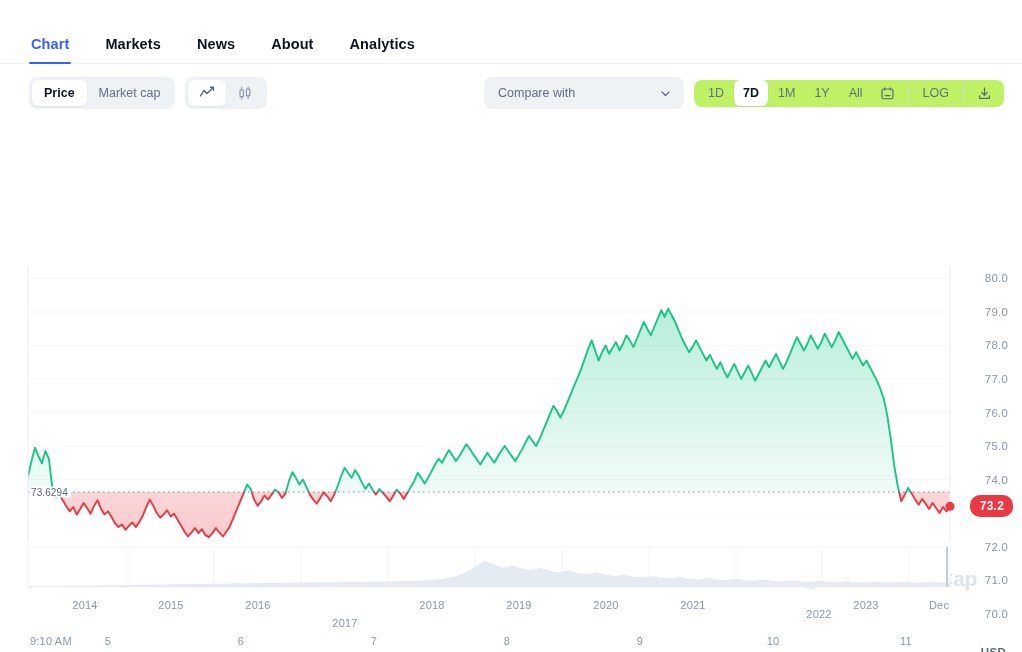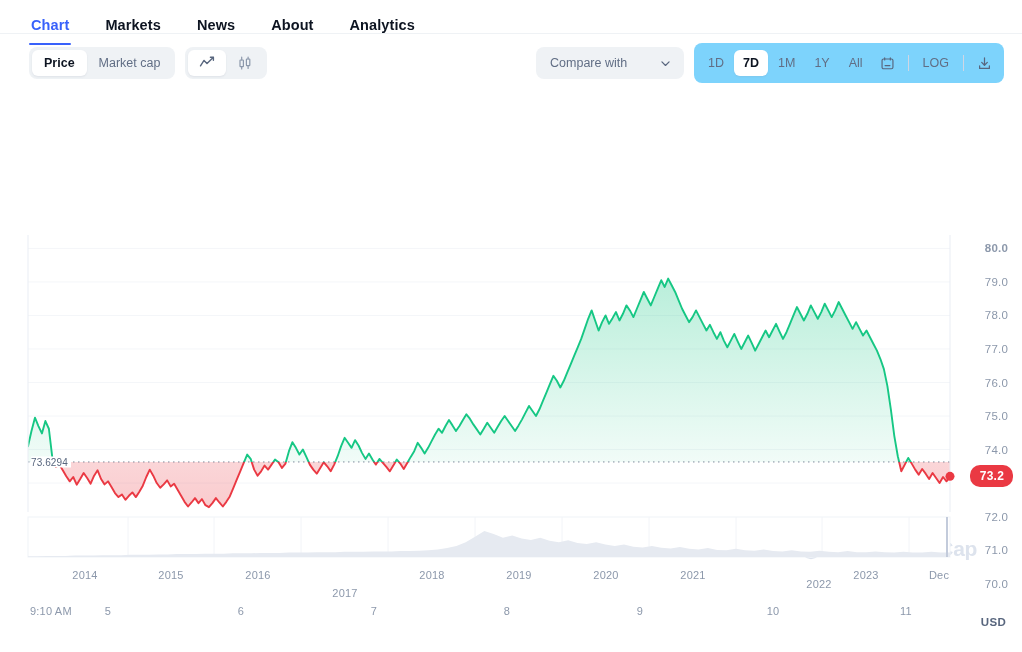--- a/index.html
+++ b/index.html
@@ -7,23 +7,23 @@
     width: 1022px; height: 652px;
     background: #ffffff;
     font-family: "Liberation Sans", sans-serif;
     -webkit-font-smoothing: antialiased;
     overflow: hidden;
   }
 
   
   .tabbar {
     position: relative;
-    height: 34px;
+    height: 64px;
     display: flex;
-    align-items: center;
+    align-items: flex-end;
     padding: 17px 0 0 29px;
     gap: 32px;
   }
   .tabbar::after {
     content: "";
     position: absolute;
     left: 0; right: 0; bottom: 0;
     height: 1px;
     background: #eff2f5;
   }
@@ -112,33 +112,33 @@
     cursor: pointer;
     white-space: nowrap;
   }
   .compare {
     display: flex;
     align-items: center;
     justify-content: space-between;
     background: #eff2f5;
     border-radius: 8px;
     height: 32px;
-    width: 148px;
+    width: 200px;
     padding: 0 12px 0 14px;
     font-size: 12.5px;
     font-weight: 500;
     color: #616e85;
     cursor: pointer;
   }
   .range {
     display: flex;
     align-items: center;
-    background: #7dd3fc;
+    background: #bef264;
     border-radius: 8px;
-    height: 40px;
+    height: 27px;
     padding: 3px 5px;
     gap: 1px;
   }
   .range-btn {
     font-size: 12.5px;
     font-weight: 500;
     color: #616e85;
     padding: 0 9px;
     height: 26px;
     line-height: 26px;
@@ -639,21 +639,21 @@
 
   <div class="watermark" id="watermark" style="left: 800px; top: 445px;">
     <svg width="22" height="22" viewBox="0 0 24 24" fill="none" style="flex:none">
       <circle cx="12" cy="12" r="10.2" stroke="#dde3ed" stroke-width="1.7"></circle>
       <path d="M6.4 13.4 L9.2 9.4 L11.6 12 L14.1 8.6 L17.6 12.6" stroke="#dde3ed" stroke-width="1.7" stroke-linecap="round" stroke-linejoin="round"></path>
     </svg>
     <span>CoinMarketCap</span>
   </div>
 
   <div id="ylabels">
-      <div class="ylabel" style="top: 156.4px; font-weight: bold;">80.0</div>
+      <div class="ylabel" style="top: 156.4px;">80.0</div>
       <div class="ylabel" style="top: 189.9px;">79.0</div>
       <div class="ylabel" style="top: 223.4px;">78.0</div>
       <div class="ylabel" style="top: 257px;">77.0</div>
       <div class="ylabel" style="top: 290.5px;">76.0</div>
       <div class="ylabel" style="top: 324px;">75.0</div>
       <div class="ylabel" style="top: 357.5px;">74.0</div>
       <div class="ylabel" style="top: 424.6px;">72.0</div>
       <div class="ylabel" style="top: 458.1px;">71.0</div>
       <div class="ylabel" style="top: 491.6px;">70.0</div>
     </div>

